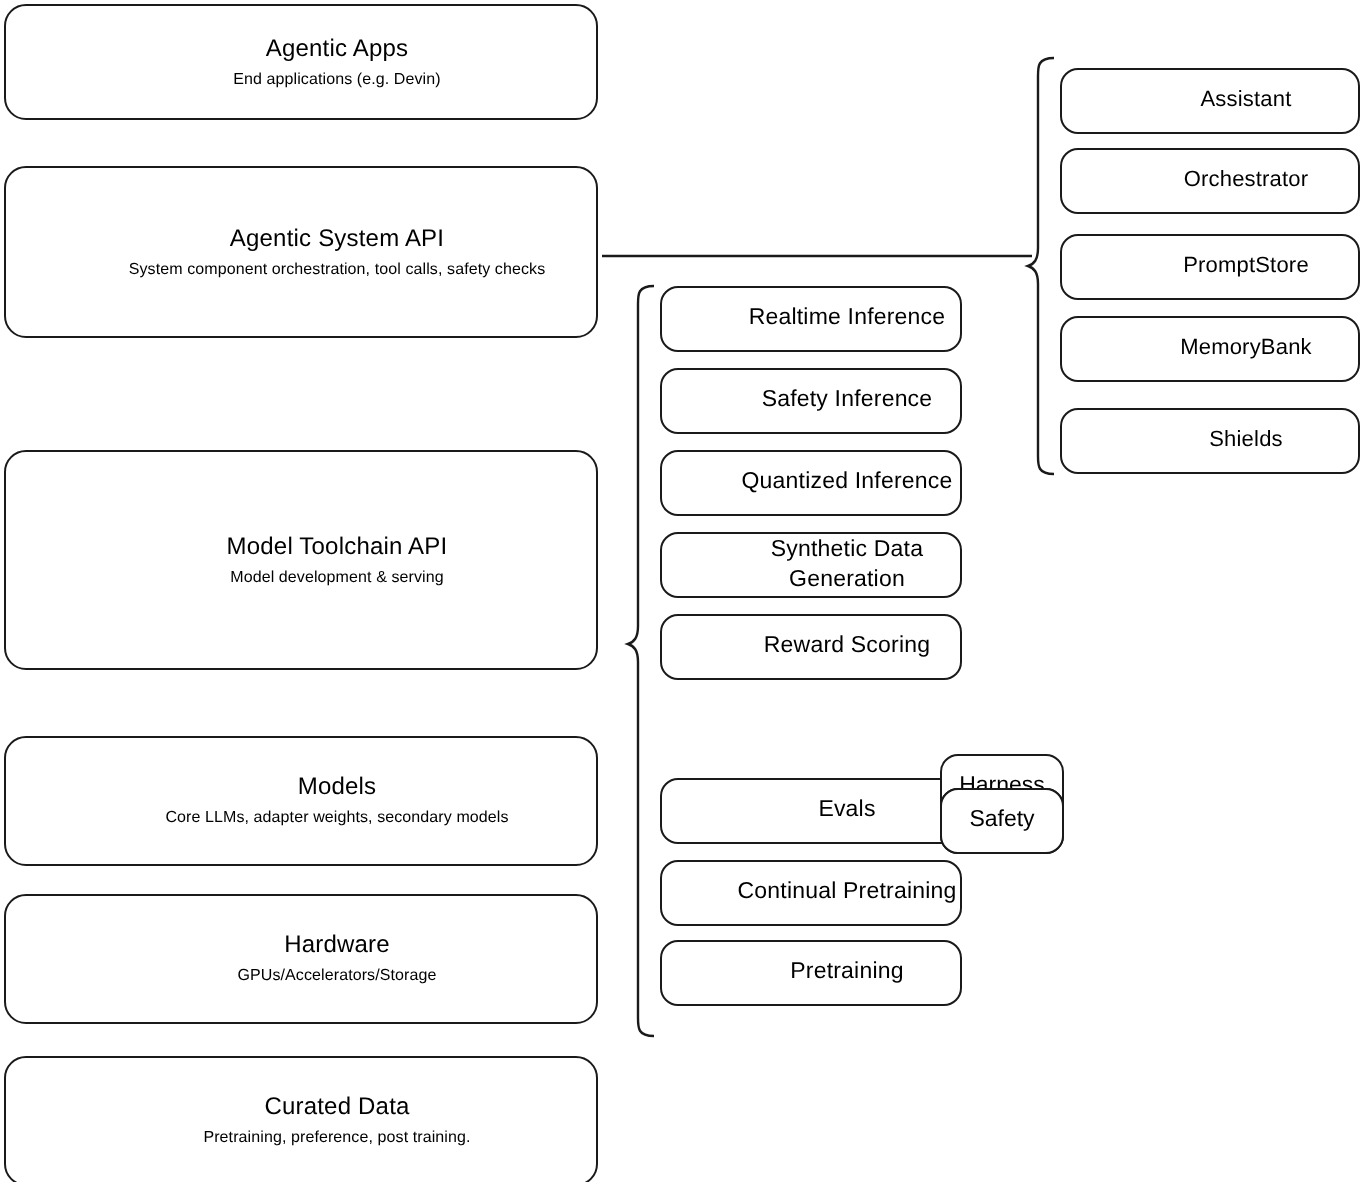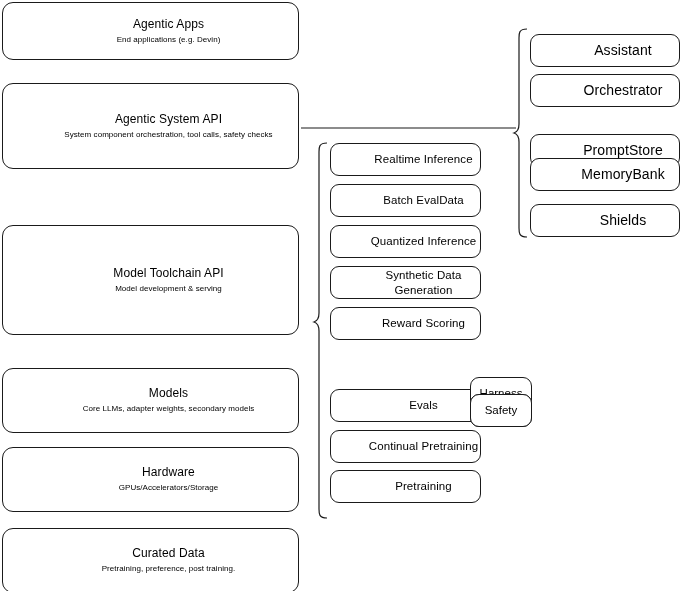--- a/index.html
+++ b/index.html
@@ -59,21 +59,21 @@
   }
   .box-mid .title { font-size: 11.5px; }
 
   
   .box-right {
     left: 530px;
     width: 150px;
     height: 33px;
     border-radius: 9px;
   }
-  .box-right .title { font-size: 14px; }
+  .box-right .title { font-size: 11px; }
 
   
   .pill {
     position: absolute;
     box-sizing: border-box;
     left: 470px;
     width: 62px;
     height: 33px;
     background: #ffffff;
     border: 1.2px solid #1a1a1a;
@@ -155,21 +155,21 @@
              C 319 319 317 321 314 322
              C 317 323 319 325 319 331
              L 319 509
              C 319 514 319 518 327 518"></path>
   </svg>
 
   <div class="box box-mid" style="top:143px;">
     <div class="title">Realtime Inference</div>
   </div>
   <div class="box box-mid" style="top:184px;">
-    <div class="title">Batch EvalData</div>
+    <div class="title">Safety Inference</div>
   </div>
   <div class="box box-mid" style="top:225px;">
     <div class="title">Quantized Inference</div>
   </div>
   <div class="box box-mid" style="top:266px;">
     <div class="title">Synthetic Data Generation</div>
   </div>
   <div class="box box-mid" style="top:307px;">
     <div class="title">Reward Scoring</div>
   </div>
@@ -186,21 +186,21 @@
   <div class="pill" style="top:377px;">Harness</div>
   <div class="pill" style="top:394px;">EvalData</div>
   <div class="pill" style="top:394px;">Safety</div>
 
   <div class="box box-right" style="top:34px;">
     <div class="title">Assistant</div>
   </div>
   <div class="box box-right" style="top:74px;">
     <div class="title">Orchestrator</div>
   </div>
-  <div class="box box-right" style="top:134px;">
+  <div class="box box-right" style="top:117px;">
     <div class="title">PromptStore</div>
   </div>
   <div class="box box-right" style="top:158px;">
     <div class="title">MemoryBank</div>
   </div>
   <div class="box box-right" style="top:204px;">
     <div class="title">Shields</div>
   </div>
 
 </div>

